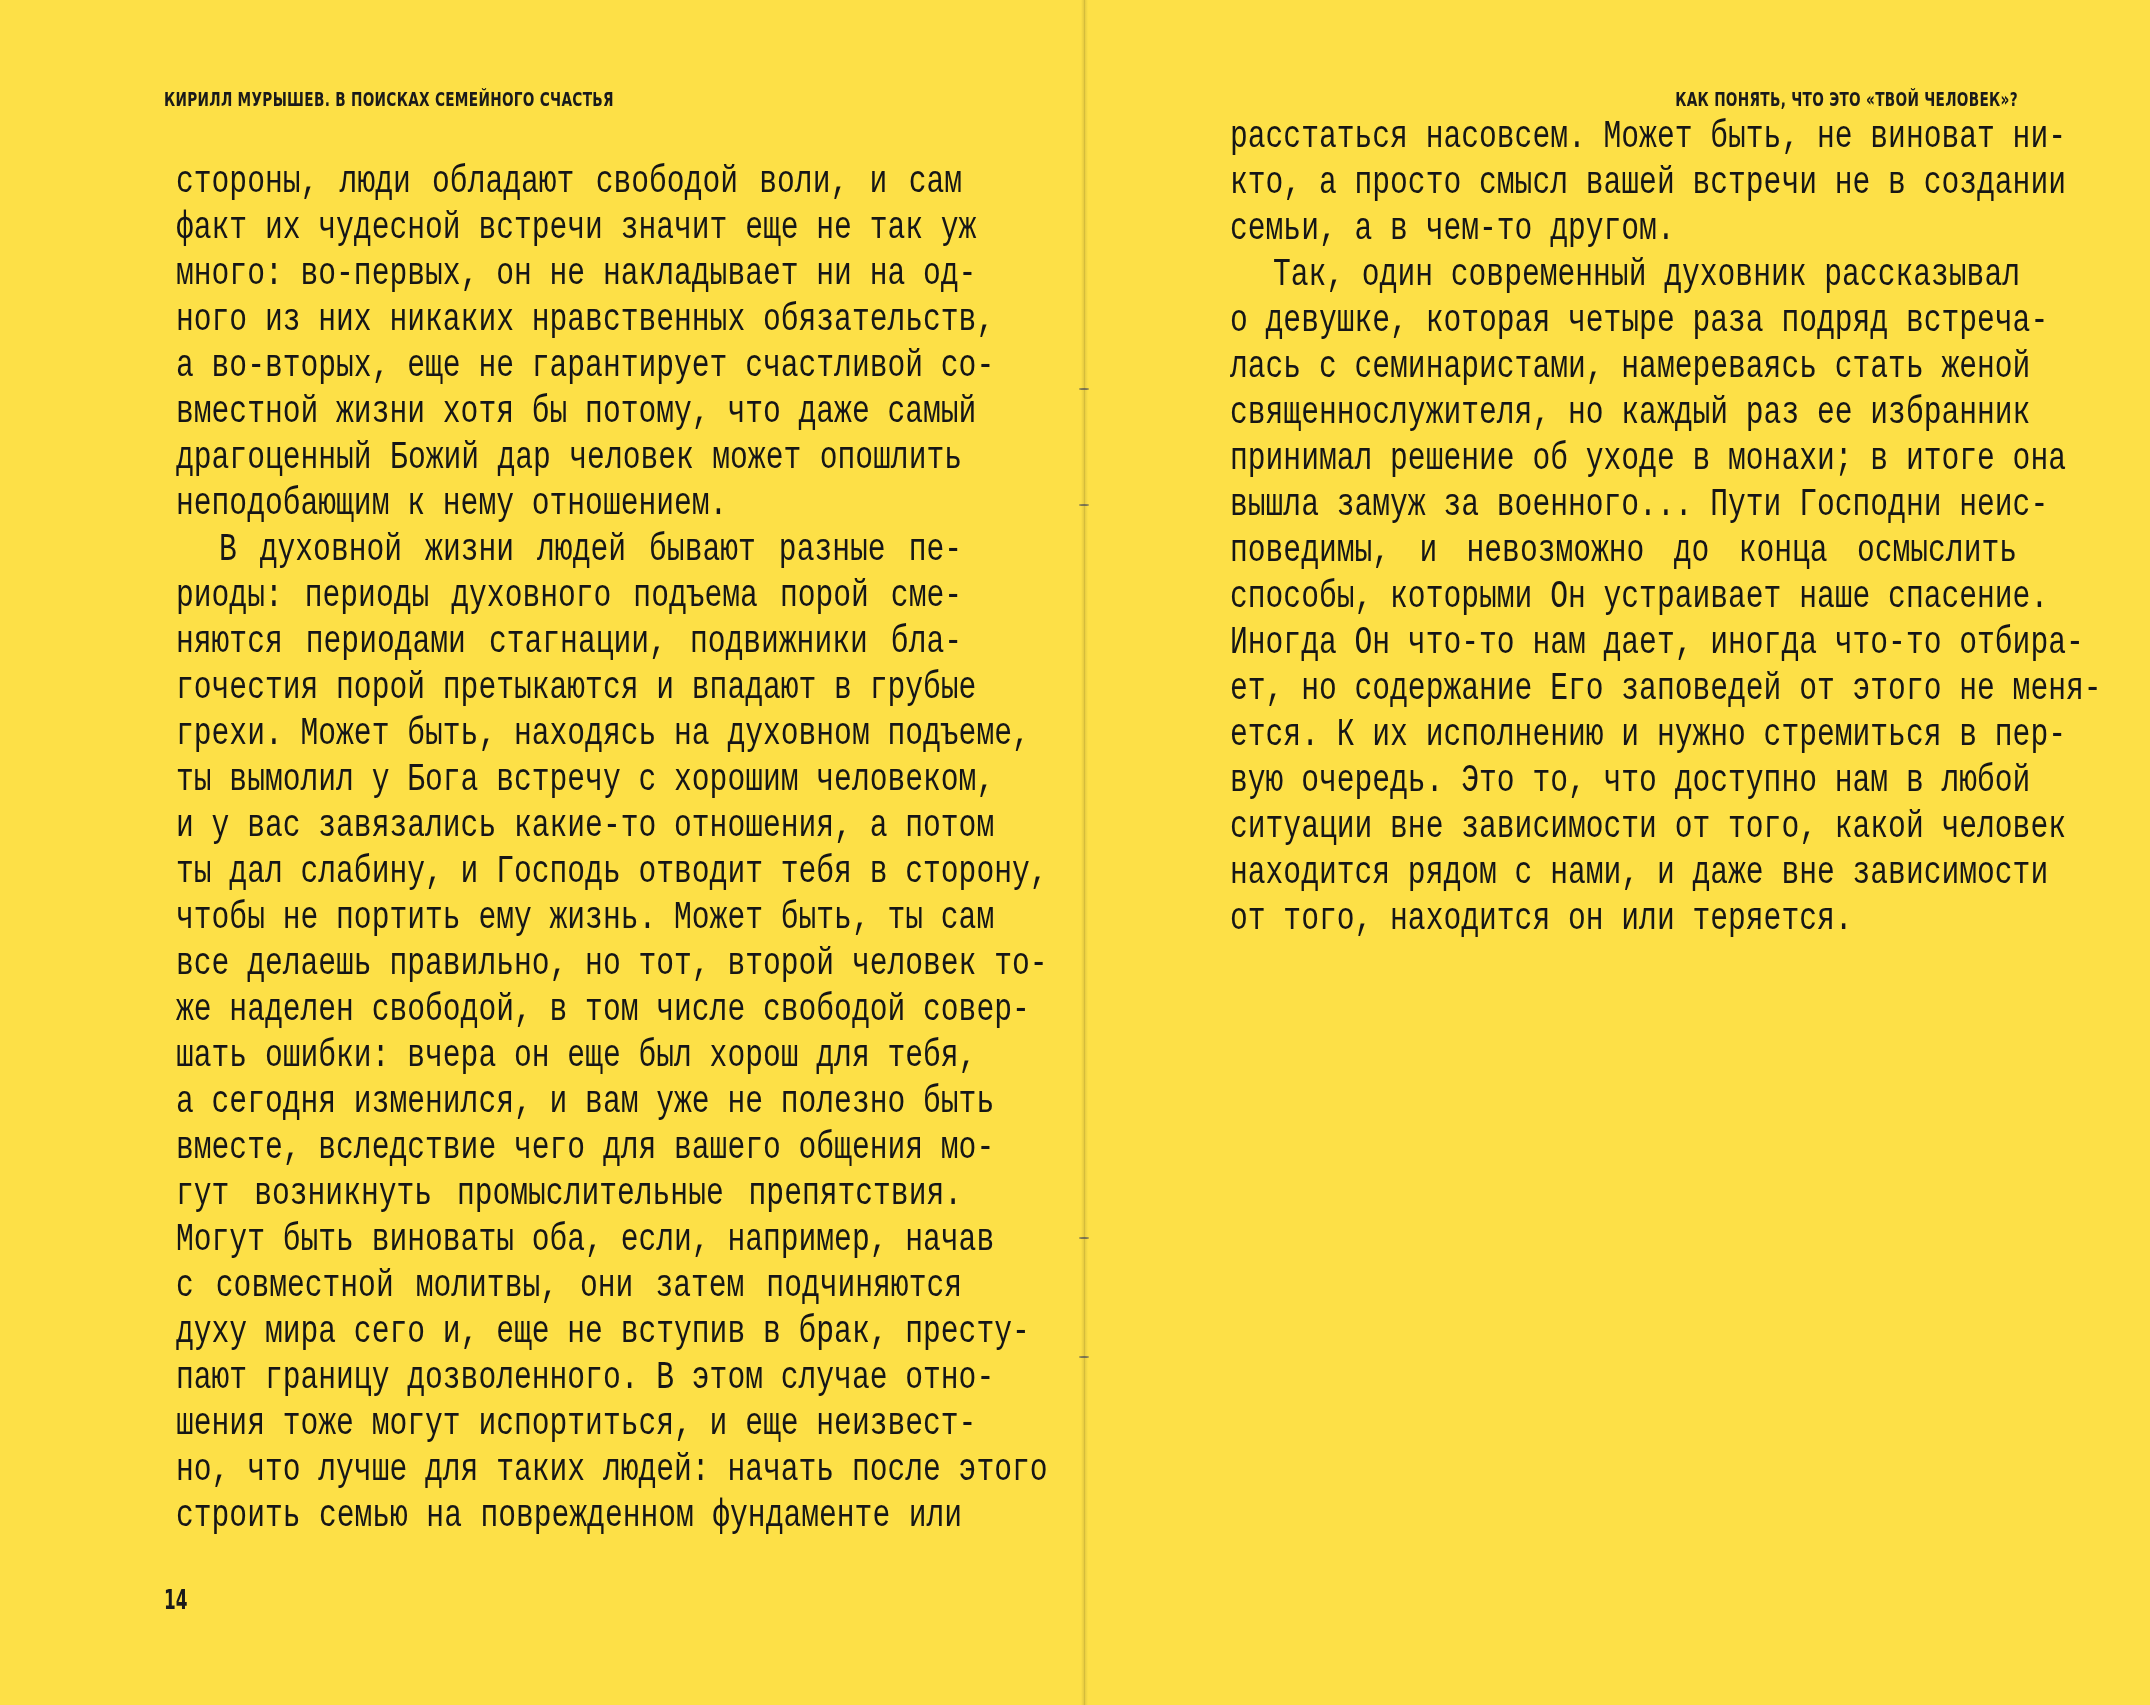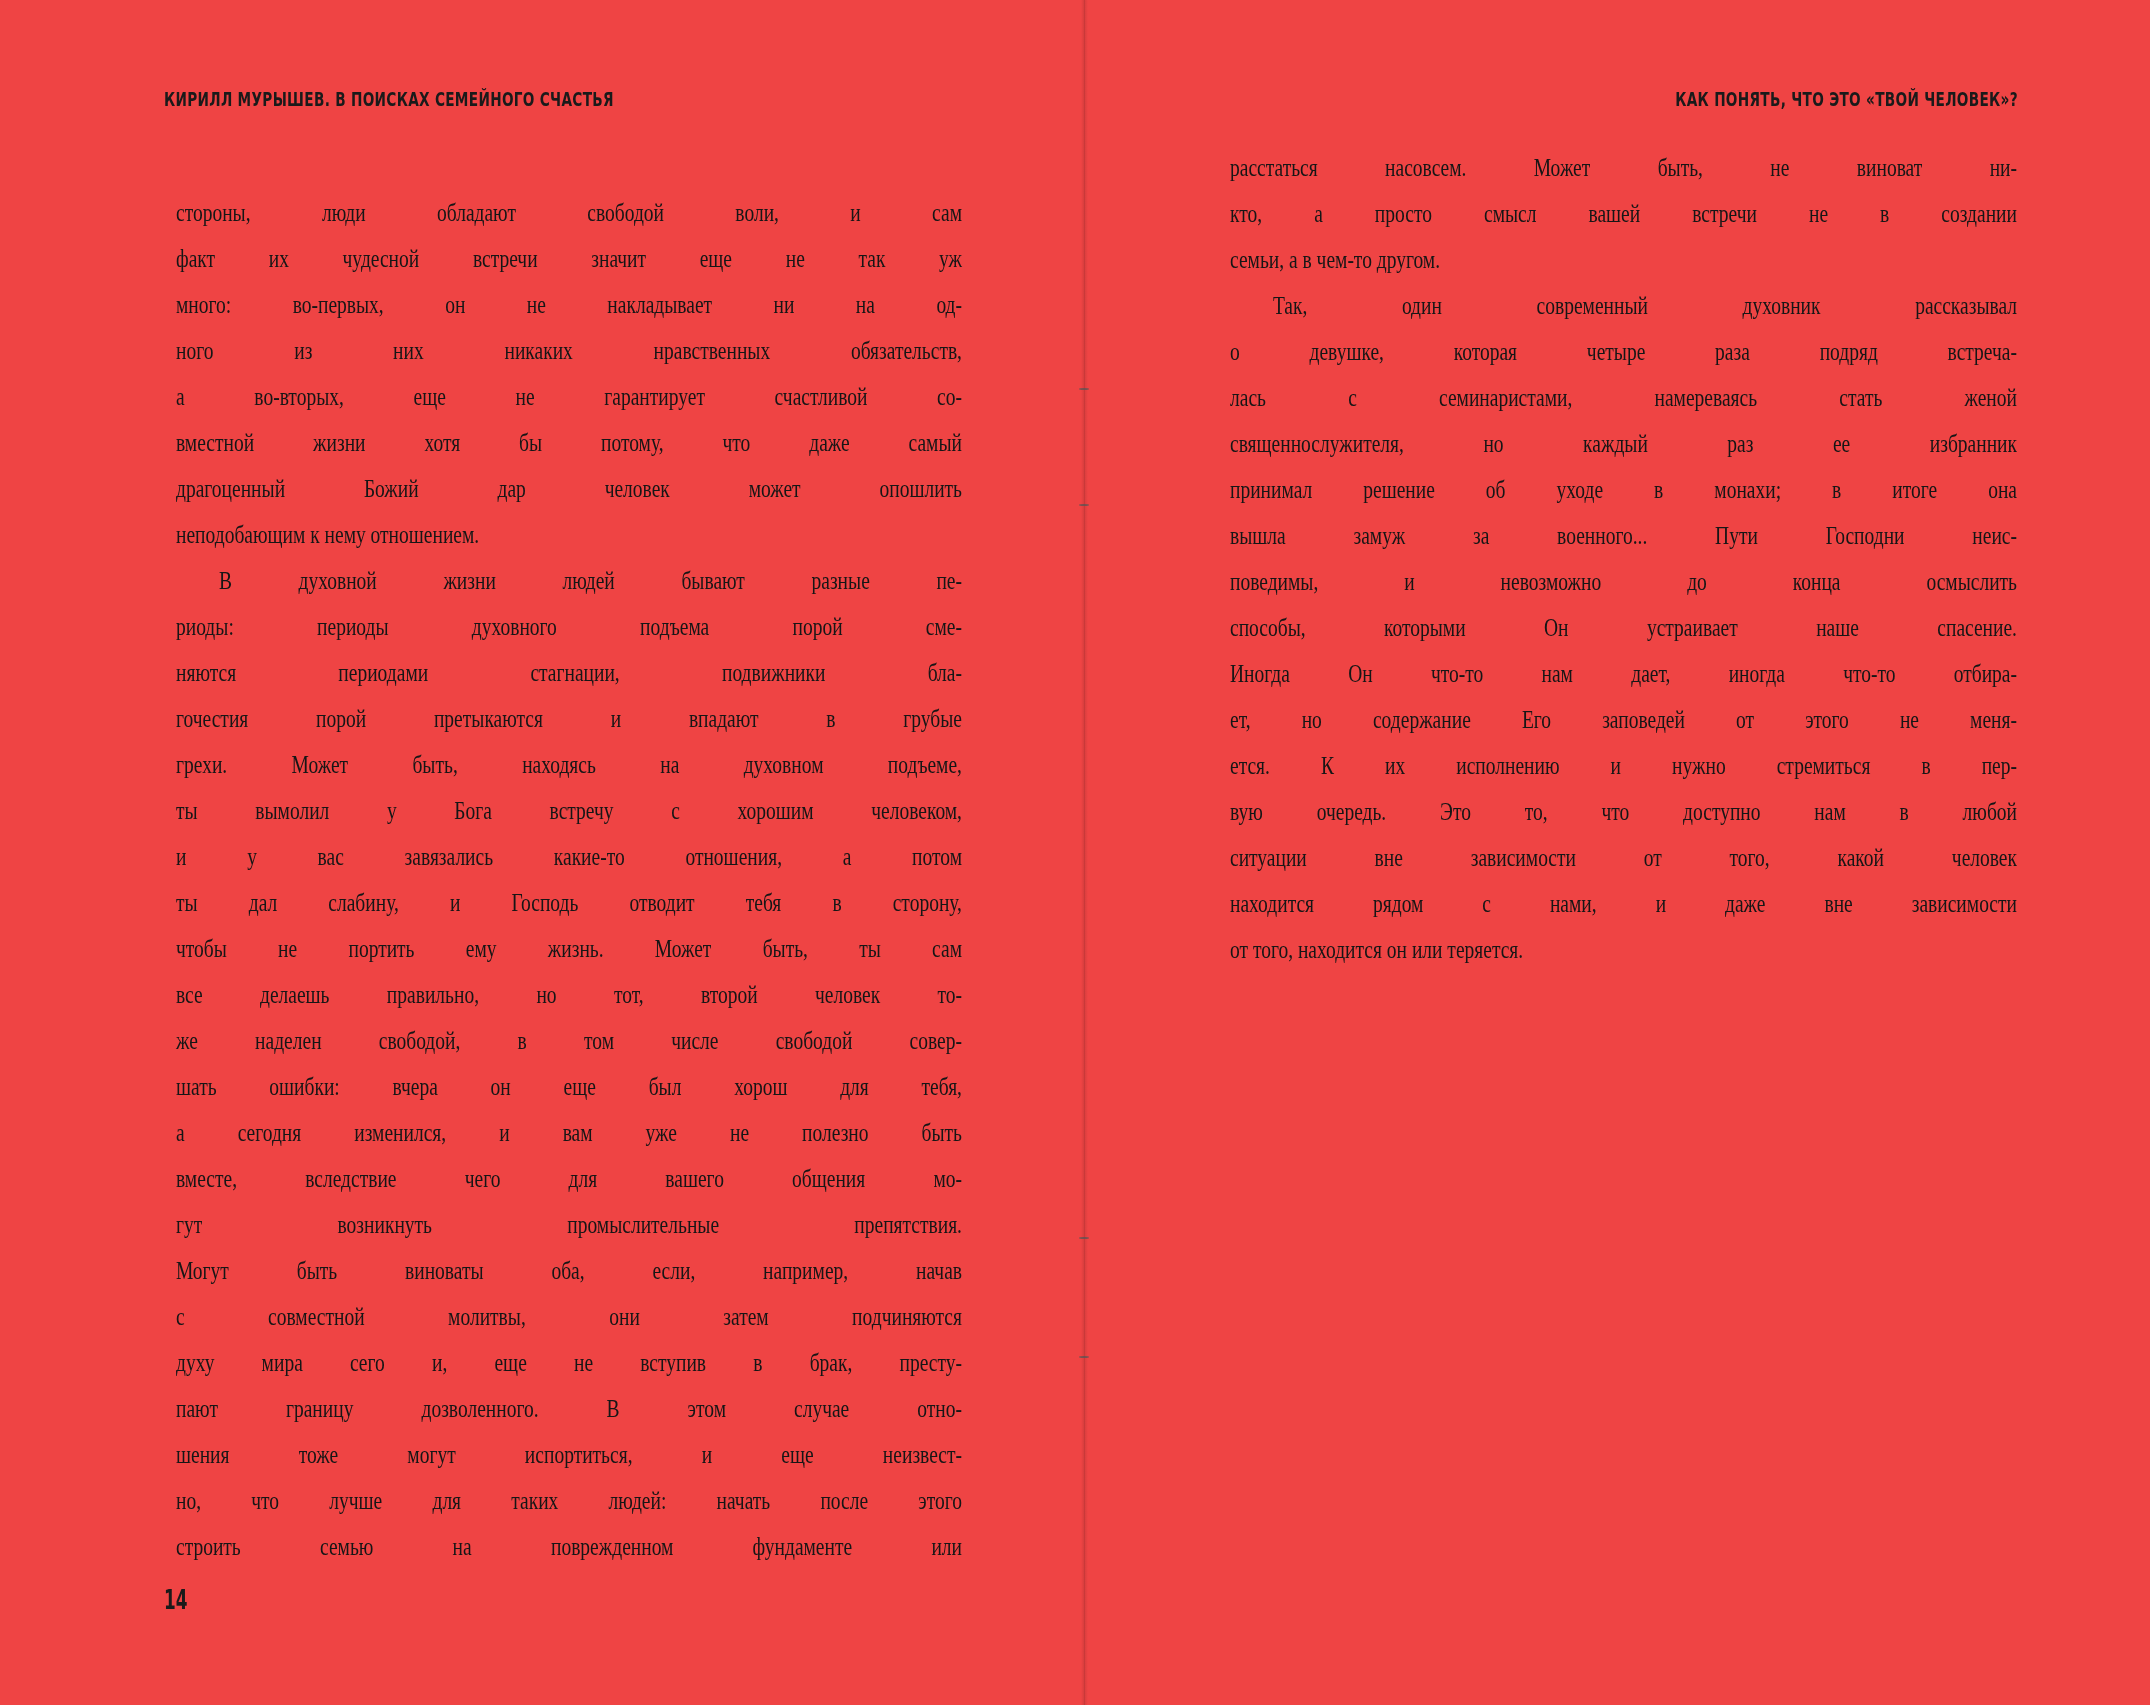--- a/index.html
+++ b/index.html
@@ -11,21 +11,21 @@
     width: 2151px;
     height: 1706px;
     position: relative;
     overflow: hidden;
     font-family: "DejaVu Serif", "Liberation Serif", serif;
     color: #1c1c1c;
   }
   .spread {
     position: absolute;
     inset: 0;
-    background: #ef4444;
+    background: #fde047;
   }
   .page {
     position: absolute;
     top: 0;
     height: 1706px;
   }
   .page-left { left: 0; width: 1085px; }
   .page-right { left: 1085px; width: 1066px; }
 
   .gutter {
@@ -55,25 +55,24 @@
     letter-spacing: 0.4px;
     color: #1a1a1a;
     transform: scaleX(0.72);
     white-space: nowrap;
   }
   .page-left .running-head { left: 164px; transform-origin: left center; }
   .page-right .running-head { right: 133px; transform-origin: right center; }
 
   .body-text {
     position: absolute;
-    font-family: Liberation Serif, serif;
-    font-size: 25px;
+    font-family: Liberation Mono, monospace;
+    font-size: 38px;
     line-height: 46px;
     color: #161616;
-    margin-top: 31px;
   }
   .page-left .body-text { left: 176px; top: 159px; width: 786px; }
   .page-right .body-text { left: 145px; top: 114px; width: 787px; }
 
   .line {
     display: block;
     white-space: nowrap;
     height: 46px;
     overflow: visible;
     transform: scaleX(0.78);

